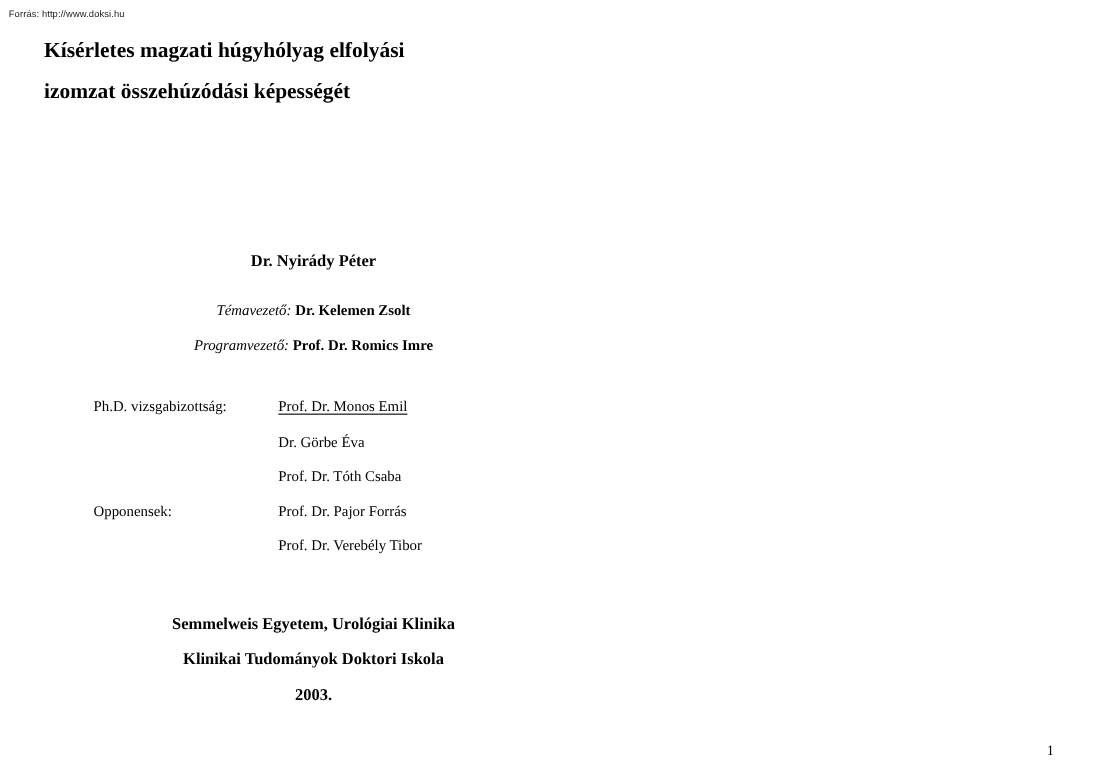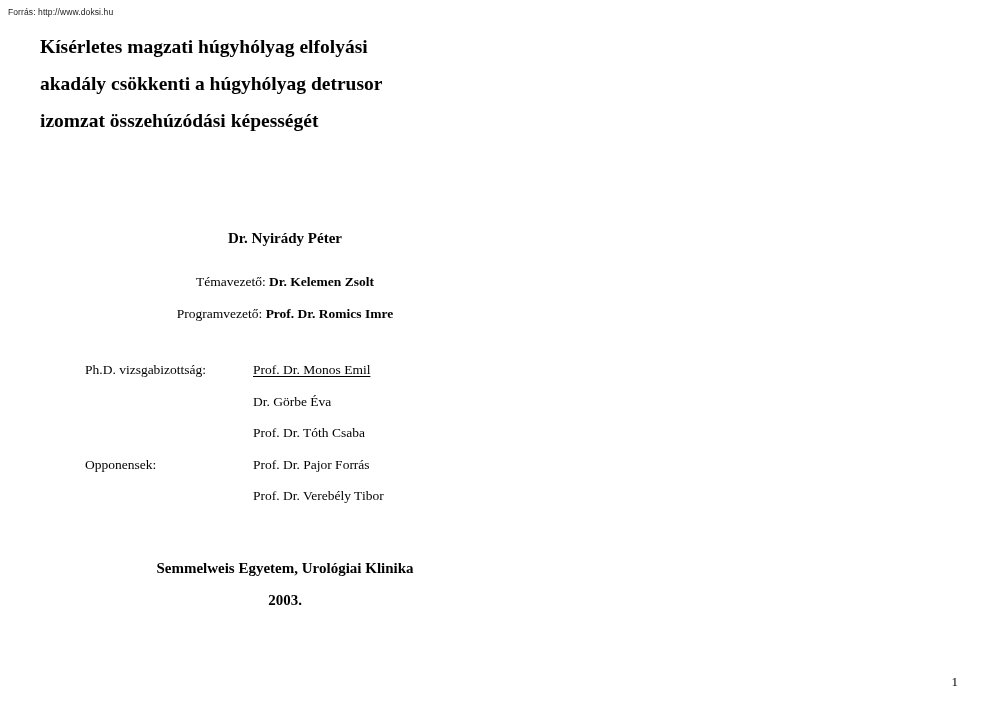--- a/index.html
+++ b/index.html
@@ -81,20 +81,21 @@
     width: 490px;
     text-align: center;
   }
   .supervisor-line {
     font-size: 13.5px;
     line-height: 32px;
     white-space: nowrap;
   }
   .supervisor-line .role {
     font-weight: normal;
+    font-style: italic;
   }
   .supervisor-line .person {
     font-weight: bold;
   }
 
   
   .committee {
     position: absolute;
     left: 85px;
     top: 362px;
@@ -147,21 +148,20 @@
 </style>
 </head>
 <body>
 
 <div class="page">
 
   <div class="source-header">Forrás: http://www.doksi.hu</div>
 
   <div class="title-block">
     <div class="title-line">Kísérletes magzati húgyhólyag elfolyási</div>
-    <div class="title-line">akadály csökkenti a húgyhólyag detrusor</div>
     <div class="title-line">izomzat összehúzódási képességét</div>
   </div>
 
 
   <div class="author">Dr. Nyirády Péter</div>
 
   <div class="supervisor-block">
     <div class="supervisor-line">
       <span class="role">Témavezető:</span>
       <span class="person">Dr. Kelemen Zsolt</span>
@@ -190,18 +190,19 @@
       <div class="committee-name">Prof. Dr. Pajor Forrás</div>
     </div>
     <div class="committee-row">
       <div class="committee-label"></div>
       <div class="committee-name">Prof. Dr. Verebély Tibor</div>
     </div>
   </div>
 
   <div class="institution">
     <div class="institution-line">Semmelweis Egyetem, Urológiai Klinika</div>
+    <div class="institution-line">Klinikai Tudományok Doktori Iskola</div>
     <div class="institution-line">2003.</div>
   </div>
 
   <div class="page-number">1</div>
 
 </div>
 
 </body></html>

